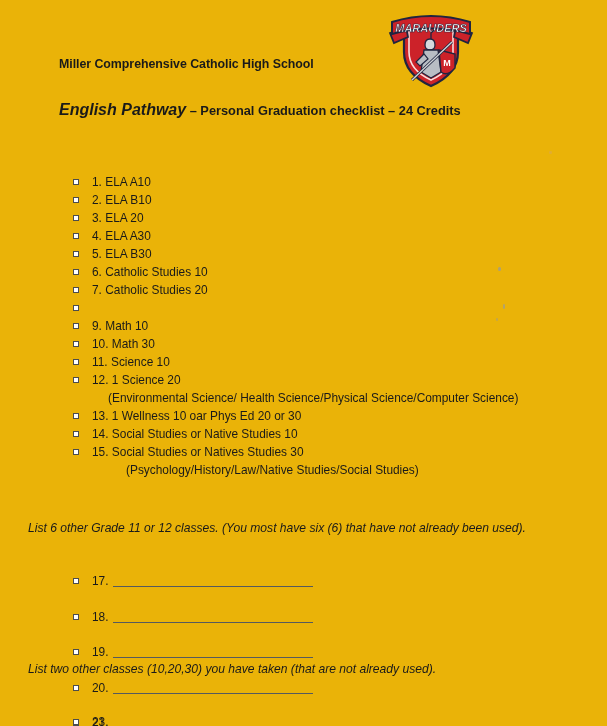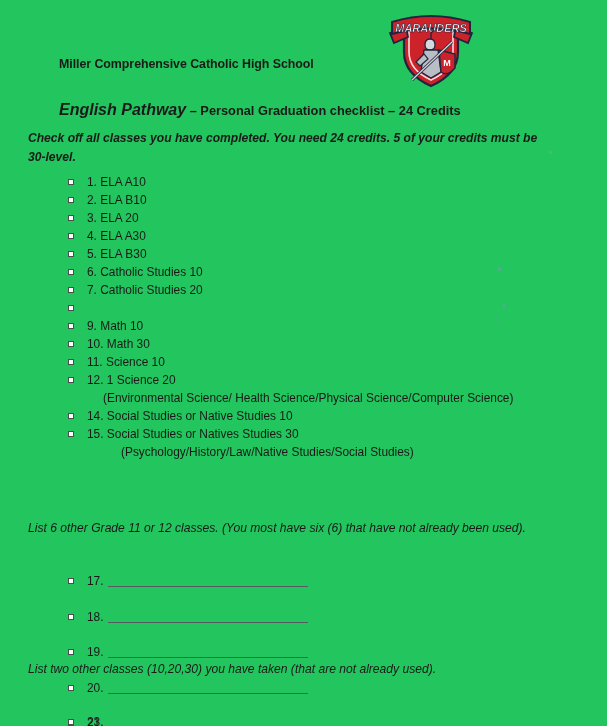--- a/index.html
+++ b/index.html
@@ -14,21 +14,21 @@
     background: #ffffff;
     font-family: "Liberation Sans", sans-serif;
     color: #1a1a1a;
     position: relative;
   }
 
   
   .page {
     position: absolute;
     inset: 0;
-    background: #22c55e;
+    background: #eab308;
   }
   .speck {
     position: absolute;
     background: #7f93c4;
     opacity: 0.55;
     border-radius: 40%;
   }
 
   
   .logo-wrap {
@@ -70,22 +70,23 @@
     width: 520px;
     font-size: 12.1px;
     font-weight: bold;
     font-style: italic;
     line-height: 19px;
   }
 
   
   .list {
     position: absolute;
-    left: 16px;
+    left: 0;
     right: 0;
+    padding-left: 21px;
   }
   .list-1 { top: 173px; }
 
   .row {
     position: relative;
     height: 18px;
     line-height: 18px;
   }
 
   .cbx {
@@ -200,21 +201,20 @@
       <path d="M38 48 L30 56 L34 60 L42 53 Z" fill="#b9bdc4" stroke="#20253f" stroke-width="1.2"></path>
     </svg>
   </div>
 
   <div class="school-name">Miller Comprehensive Catholic High School</div>
 
   <div class="pathway-line">
     <span class="pw-name">English Pathway</span><span> – Personal Graduation checklist – 24 Credits</span>
   </div>
 
-  <div class="intro">Check off all classes you have completed.  You need 24 credits.  5 of your credits must be 30-level.</div>
 
   <div class="list list-1">
       <div class="row">
         <span class="cbx"></span>
         <span class="row-label">1. ELA A10</span>
       </div>
       <div class="row">
         <span class="cbx"></span>
         <span class="row-label">2. ELA B10</span>
       </div>
@@ -255,20 +255,24 @@
       </div>
       <div class="row">
         <span class="cbx"></span>
         <span class="row-label">12. 1 Science 20</span>
       </div>
       <div class="subnote indent-a">
         <span class="subnote-text">(Environmental Science/ Health Science/Physical Science/Computer Science)</span>
       </div>
       <div class="row">
         <span class="cbx"></span>
+        <span class="row-label">13. 1 Wellness 10 oar Phys Ed 20 or 30</span>
+      </div>
+      <div class="row">
+        <span class="cbx"></span>
         <span class="row-label">14. Social Studies or Native Studies 10</span>
       </div>
       <div class="row">
         <span class="cbx"></span>
         <span class="row-label">15. Social Studies or Natives Studies 30</span>
       </div>
       <div class="subnote indent-b">
         <span class="subnote-text">(Psychology/History/Law/Native Studies/Social Studies)</span>
       </div>
     </div>

